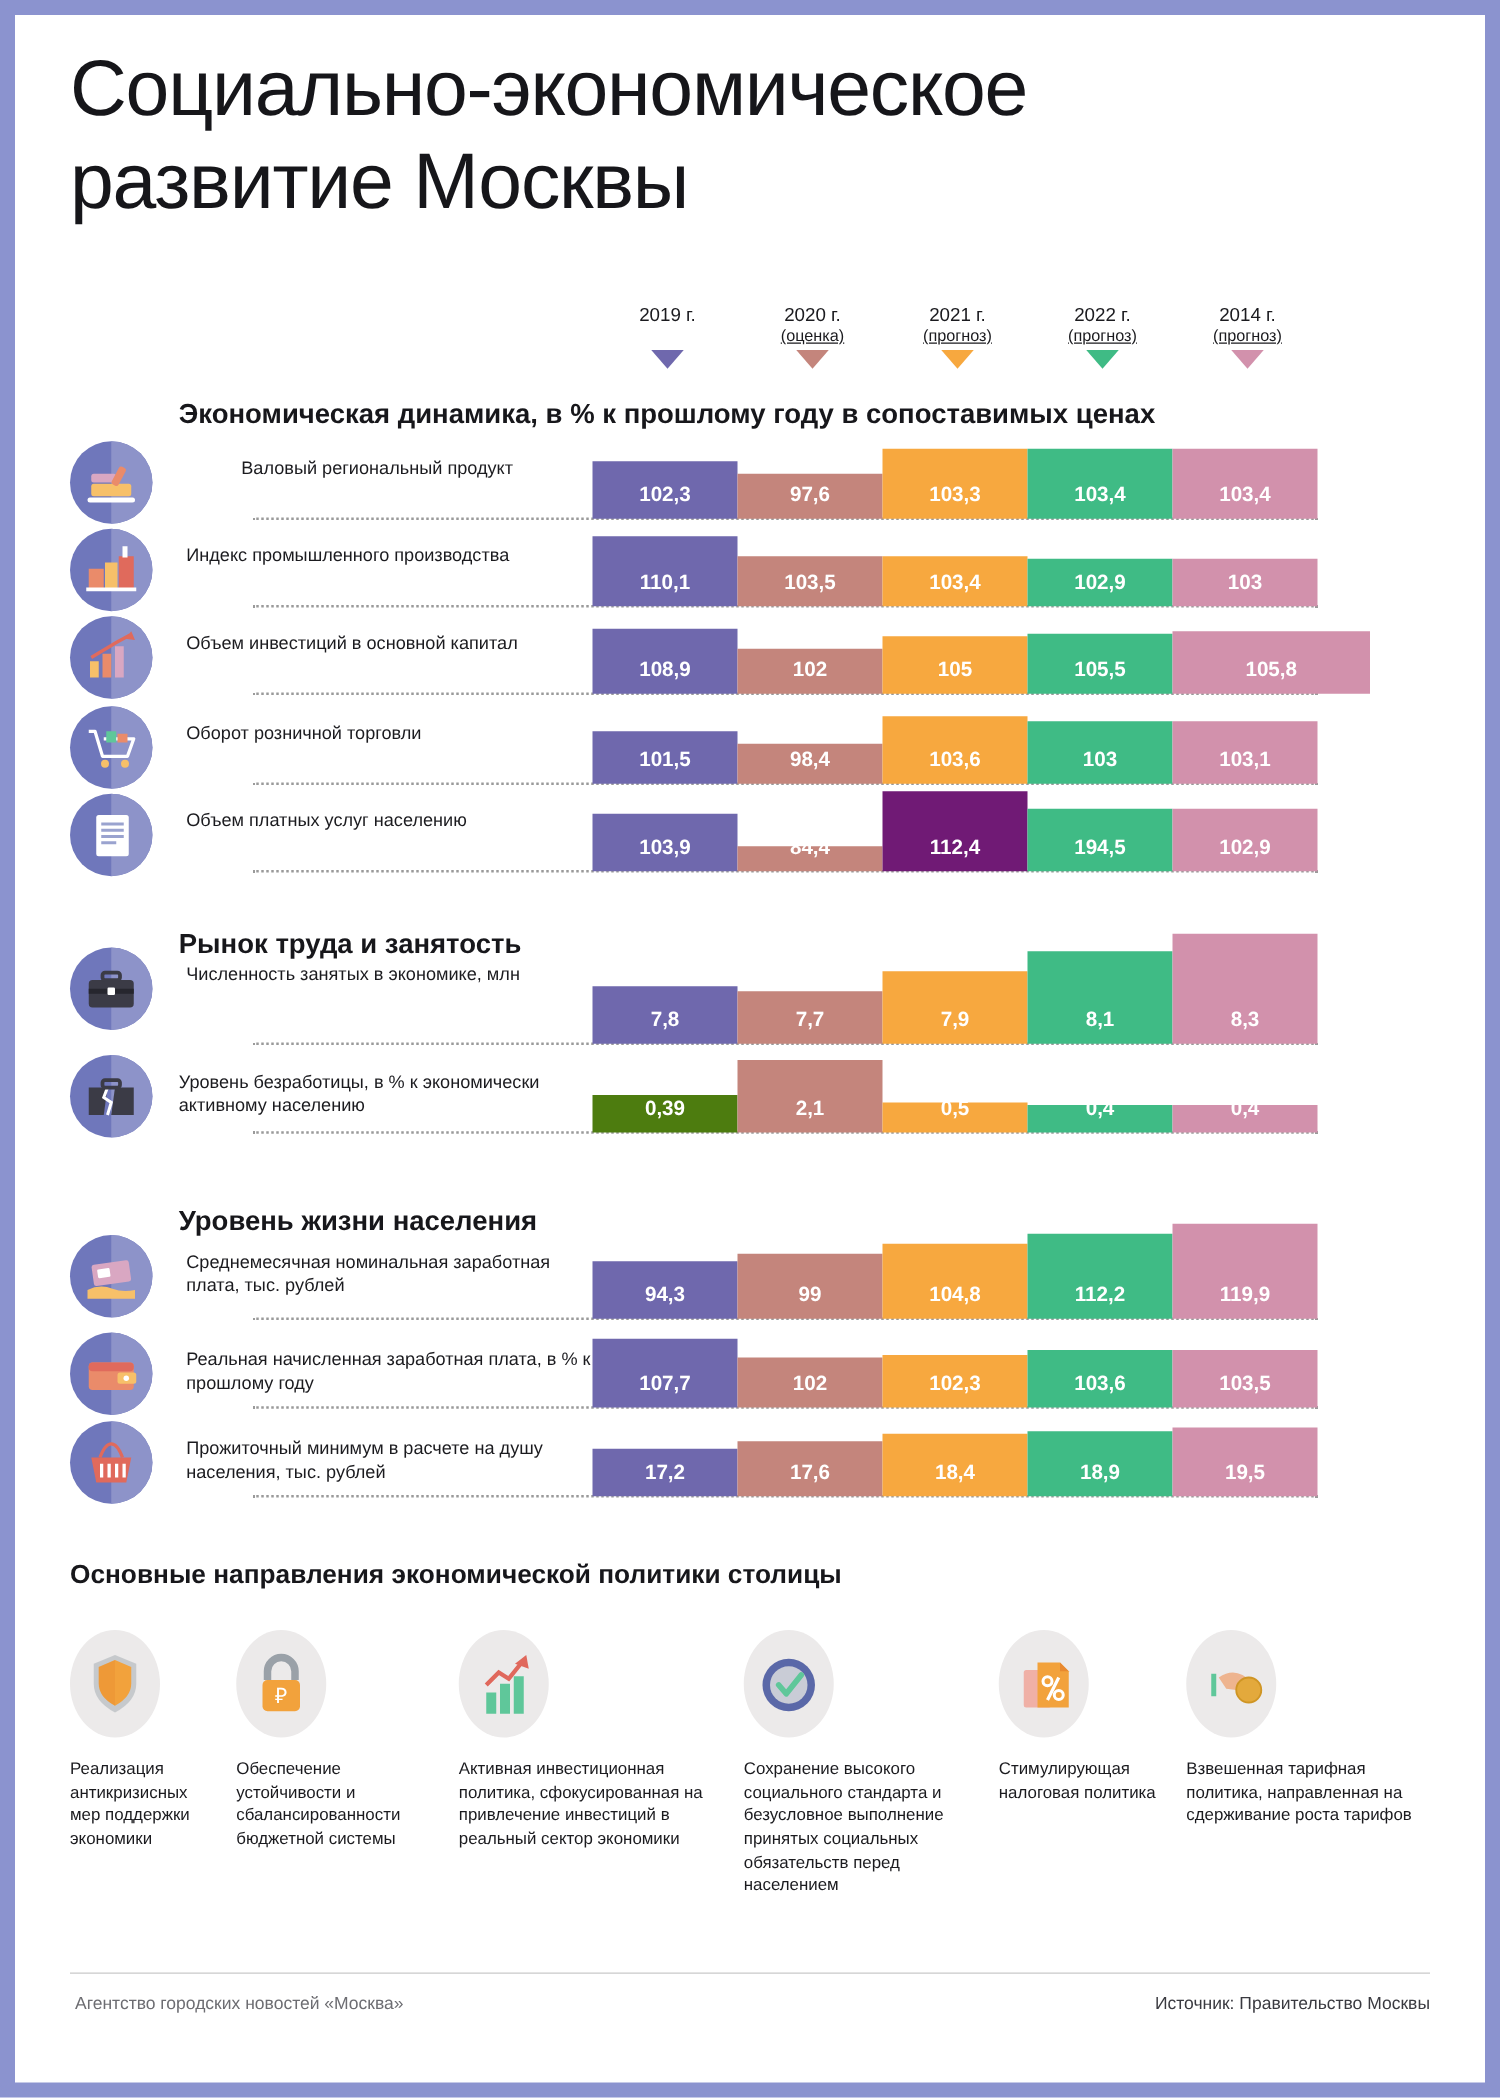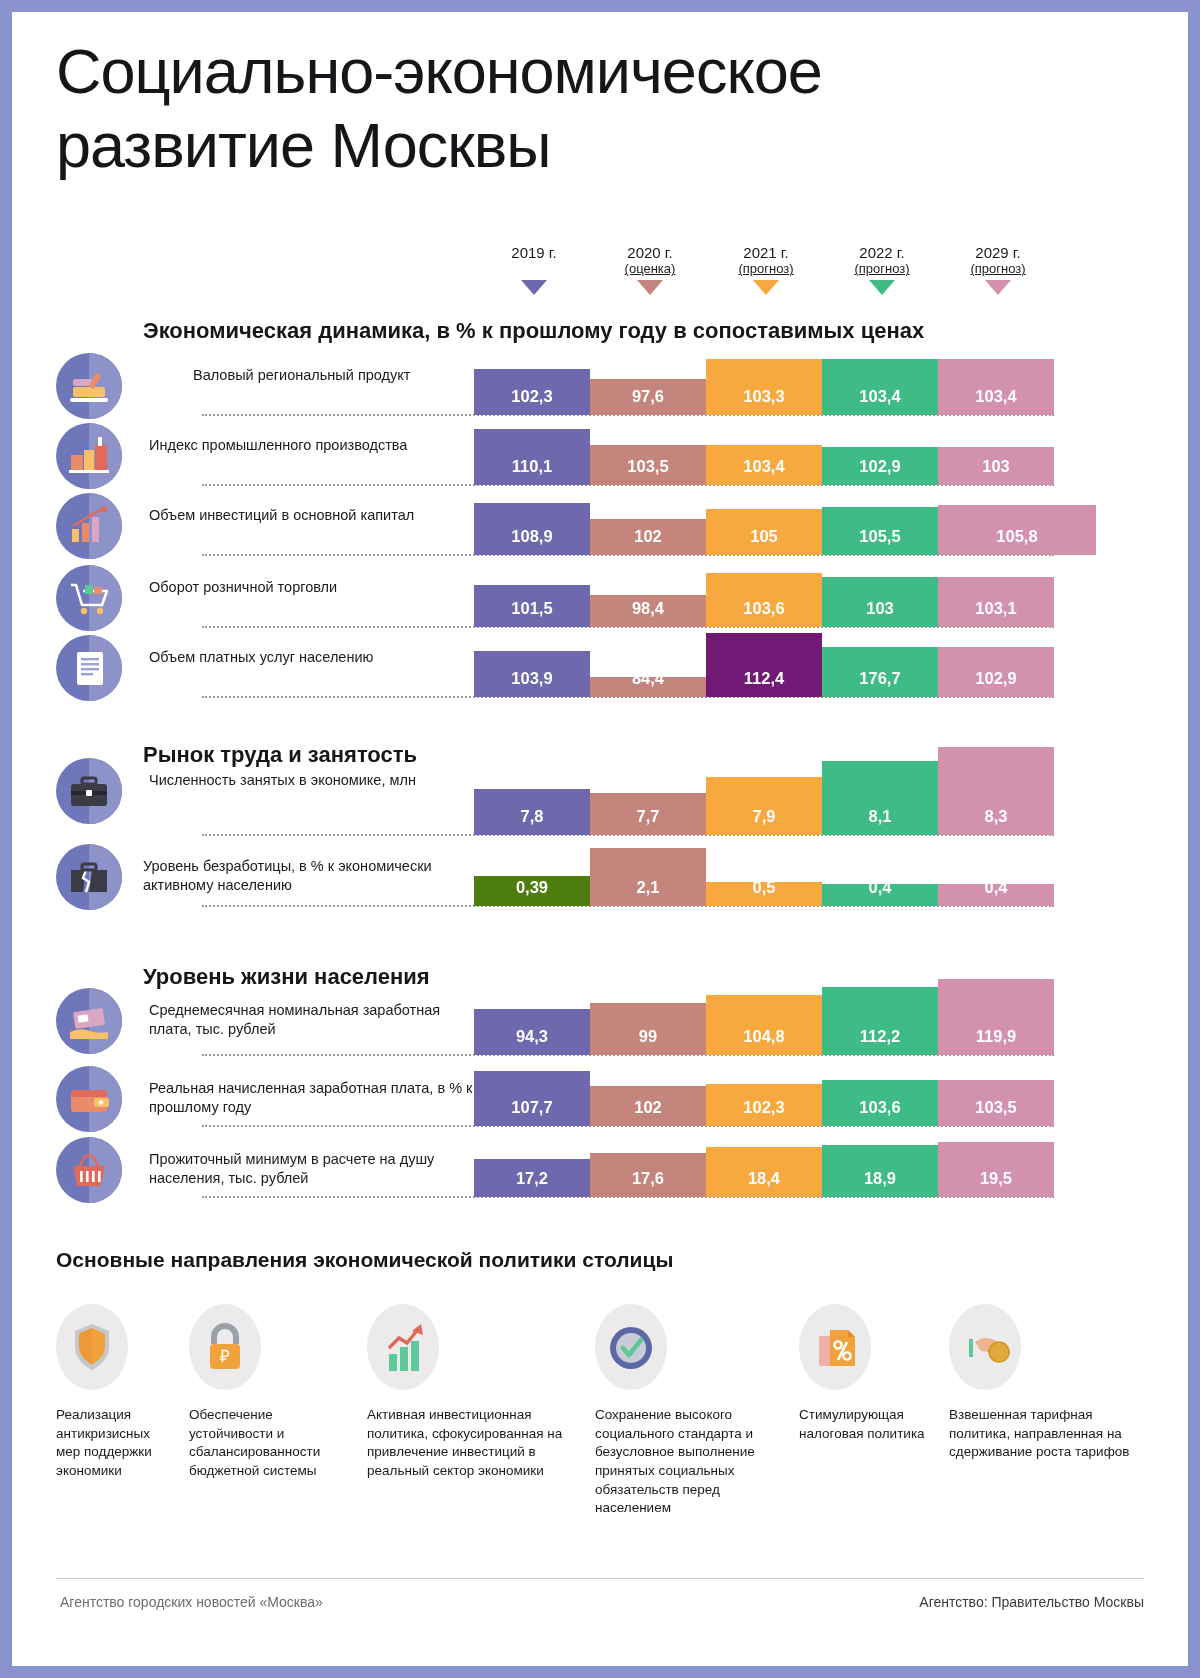--- a/index.html
+++ b/index.html
@@ -129,21 +129,21 @@
         <div class="yl1">2021 г.</div>
         <div class="yl2">(прогноз)</div>
         <div class="tri" style="border-top-color: rgb(247, 168, 63);"></div>
       </div>
       <div class="yearcol" style="left: 810px;">
         <div class="yl1">2022 г.</div>
         <div class="yl2">(прогноз)</div>
         <div class="tri" style="border-top-color: rgb(63, 187, 133);"></div>
       </div>
       <div class="yearcol" style="left: 926px;">
-        <div class="yl1">2029 г.</div>
+        <div class="yl1">2014 г.</div>
         <div class="yl2">(прогноз)</div>
         <div class="tri" style="border-top-color: rgb(210, 145, 172);"></div>
       </div>
     </div>
 
   <div id="body-rows">
       <div class="sect" style="top: 306px;">Экономическая динамика, в % к прошлому году в сопоставимых ценах</div>
       <div class="row" style="top: 345px; height: 58px;">
         <div class="icon-badge" style="top: -4px;">
           <div class="half"></div>
@@ -275,21 +275,21 @@
         <div class="bar" style="left: 462px; height: 46px; background: rgb(111, 104, 173);">
           <span>103,9</span>
         </div>
         <div class="bar" style="left: 578px; height: 20px; background: rgb(196, 133, 124);">
           <span>84,4</span>
         </div>
         <div class="bar" style="left: 694px; height: 64px; background: #701a75;">
           <span>112,4</span>
         </div>
         <div class="bar" style="left: 810px; height: 50px; background: rgb(63, 187, 133);">
-          <span>176,7</span>
+          <span>194,5</span>
         </div>
         <div class="bar" style="left: 926px; height: 50px; background: rgb(210, 145, 172);">
           <span>102,9</span>
         </div>
       </div>
       <div class="sect" style="top: 730px;">Рынок труда и занятость</div>
       <div class="row" style="top: 735px; height: 88px;">
         <div class="icon-badge" style="top: 11px;">
           <div class="half"></div>
           <svg width="66" height="66" viewBox="0 0 66 66">
@@ -498,14 +498,14 @@
             <circle cx="50" cy="48" r="10" fill="#e3a93c"></circle>
             <circle cx="50" cy="48" r="10" fill="none" stroke="#cf9524" stroke-width="1.5"></circle>
           </svg>
         </div>
         <div class="ptext">Взвешенная тарифная политика, направленная на сдерживание роста тарифов</div>
       </div>
     </div>
 
   <div class="foot-rule"></div>
   <div class="foot-left">Агентство городских новостей «Москва»</div>
-  <div class="foot-right">Агентство: Правительство Москвы</div>
+  <div class="foot-right">Источник: Правительство Москвы</div>
 </div>
 
 </body></html>

